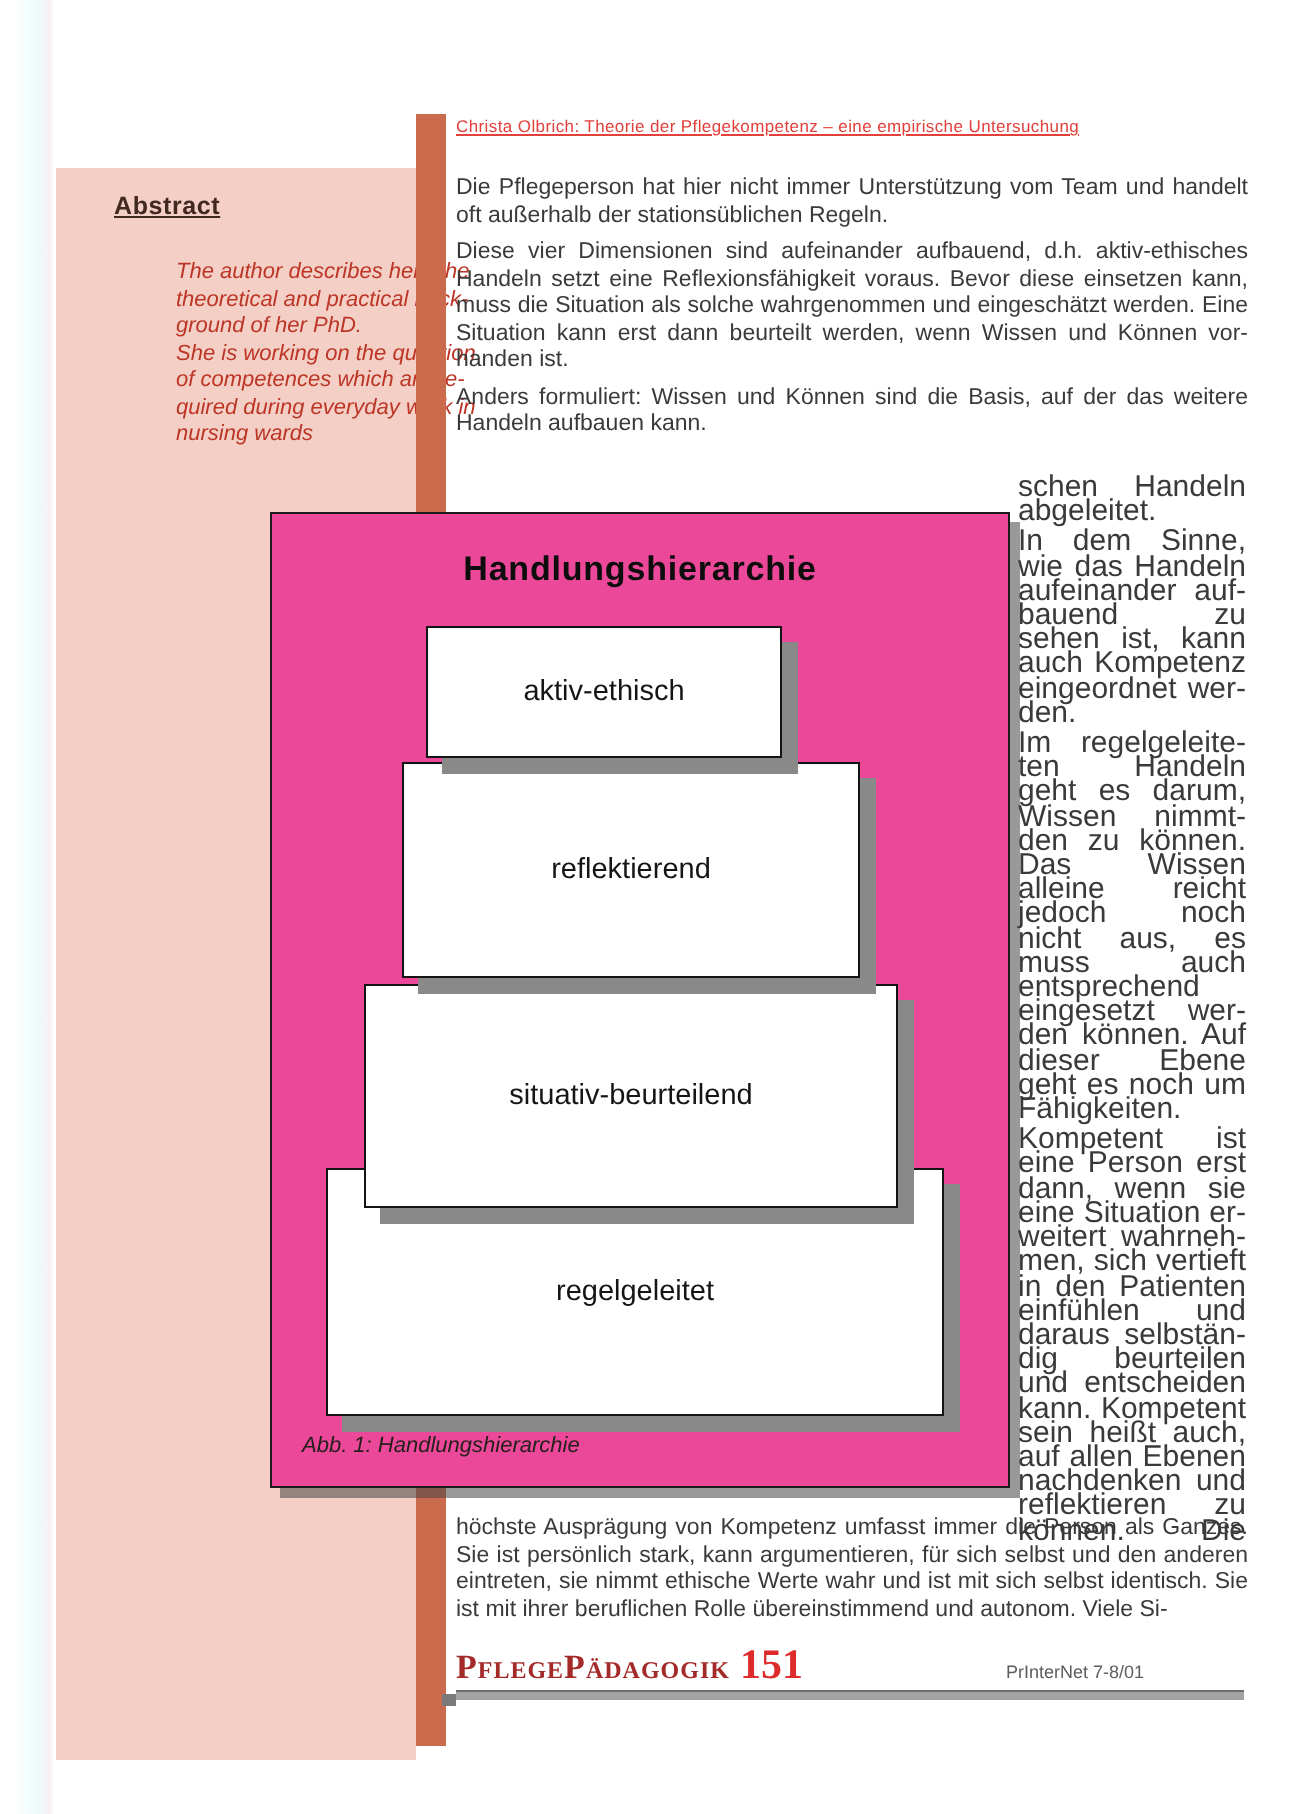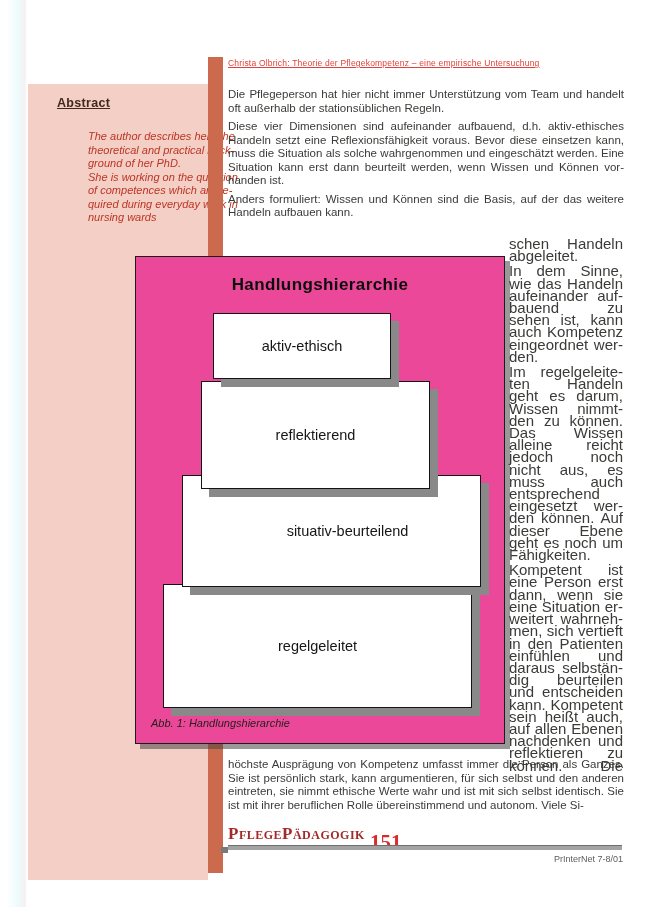--- a/index.html
+++ b/index.html
@@ -38,31 +38,31 @@
   
   .figure-frame{position:absolute;left:135px;top:256px;width:368px;height:486px;
     background:#ec4899;border:1px solid #1c1c1c;box-shadow:5px 5px 0 rgba(70,70,70,.55);}
   .figure-title{position:absolute;left:0;top:18px;width:100%;text-align:center;
     font-size:17px;font-weight:bold;color:#0d0d0d;letter-spacing:.4px;}
   .hbox{position:absolute;background:#ffffff;border:1px solid #141414;
     box-shadow:8px 8px 0 #898989;display:flex;align-items:center;justify-content:center;
     font-size:14.5px;color:#151515;}
   .hbox1{left:77px;top:56px;width:176px;height:64px;z-index:4;}
   .hbox2{left:65px;top:124px;width:227px;height:106px;z-index:3;}
-  .hbox3{left:46px;top:218px;width:265px;height:110px;z-index:2;padding-left:32px;}
+  .hbox3{left:46px;top:235px;width:265px;height:110px;z-index:2;}
   .hbox4{left:27px;top:327px;width:307px;height:122px;z-index:1;}
   .figure-caption{position:absolute;left:15px;top:460px;
     font-size:11px;font-style:italic;color:#26201d;}
   
   .footer-journal{position:absolute;left:228px;top:824px;
     font-variant:small-caps;font-weight:bold;font-size:17px;letter-spacing:.5px;color:#a32a28;
     font-family:"Liberation Serif",serif;}
   .footer-page-number{position:absolute;left:370px;top:820px;
-    font-weight:bold;font-size:21px;color:#dd2b2b;font-family:"Liberation Serif",serif;margin-top:10px;}
-  .footer-issue{position:absolute;right:29px;top:854px;width:120px;text-align:right;
+    font-weight:bold;font-size:21px;color:#dd2b2b;font-family:"Liberation Serif",serif;}
+  .footer-issue{position:absolute;right:29px;top:831px;width:120px;text-align:left;
     font-size:9px;color:#5d5d5d;}
   .footer-rule{position:absolute;left:228px;top:845px;width:394px;height:4px;
     background:#a3a3a3;border-top:1px solid #6e6e6e;}
   .footer-rule-nub{position:absolute;left:221px;top:847px;width:7px;height:6px;background:#7a7a7a;}
 </style>
 </head>
 <body>
 
 <div id="canvas">
 

